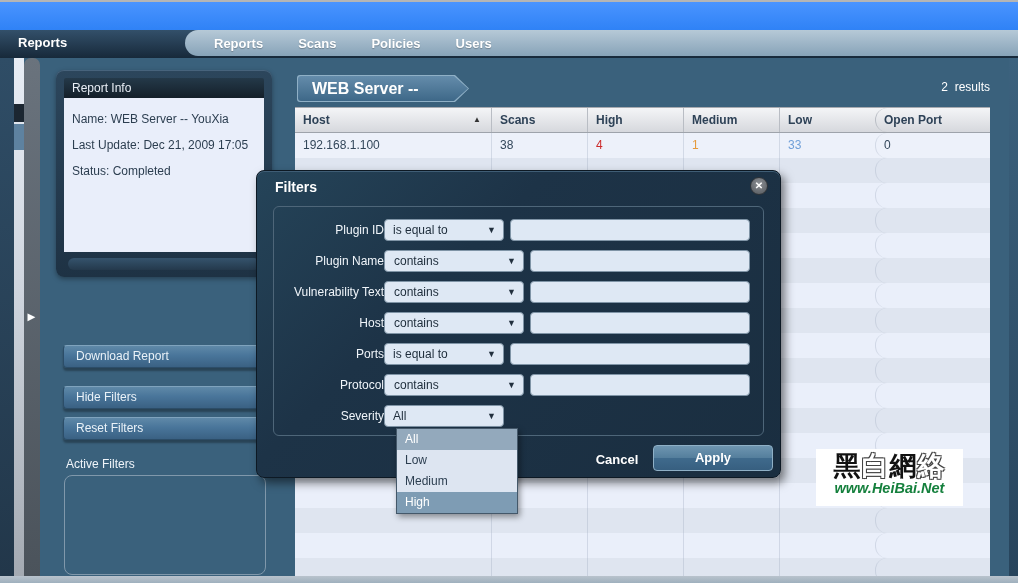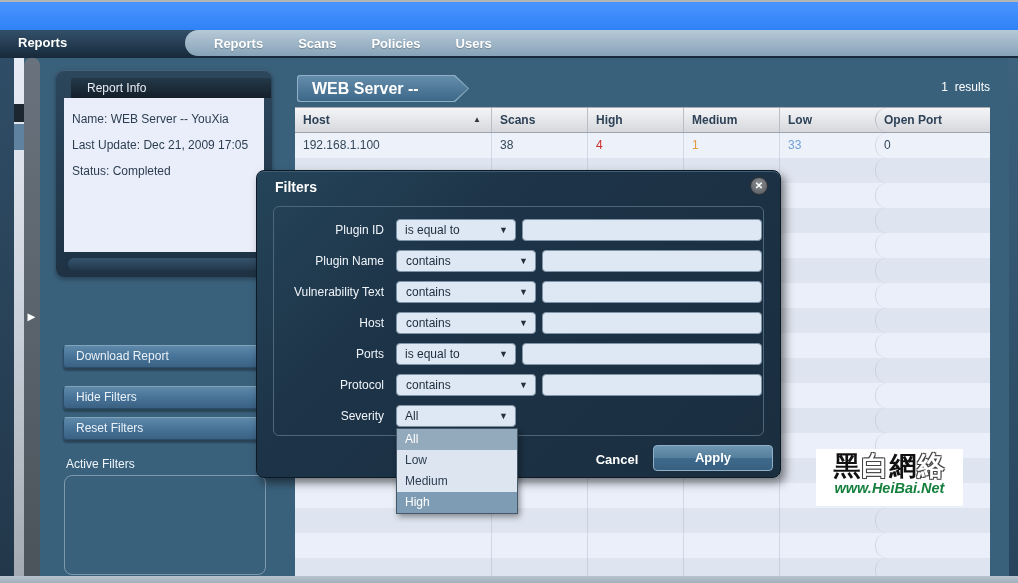--- a/index.html
+++ b/index.html
@@ -35,21 +35,21 @@
     background:linear-gradient(180deg,#3c627e,#27445c); }
   .bottom-strip { position:absolute; left:0; top:576px; width:1018px; height:7px;
     background:linear-gradient(#b9c3cd,#9fb0bd); }
 
   
   .report-panel { position:absolute; left:56px; top:70px; width:216px; height:207px;
     background:linear-gradient(#2c465c,#1e3244); border-radius:8px;
     box-shadow:inset 0 1px 0 #47637c, 0 2px 5px rgba(0,0,0,.35); }
   .report-header { position:absolute; left:8px; top:8px; width:200px; height:20px;
     background:linear-gradient(#243949,#141f29); color:#e8eef5; font-size:12px;
-    line-height:20px; padding-left:16px; border-radius:2px 2px 0 0;margin-left:7px; }
+    line-height:20px; padding-left:8px; border-radius:2px 2px 0 0; }
   .report-body { position:absolute; left:8px; top:28px; width:200px; height:154px;
     background:#e9eefa; color:#2c3e50; font-size:12px; padding:8px 8px; }
   .ri-line { line-height:26px; white-space:nowrap; }
   .report-footer-bar { position:absolute; left:12px; top:188px; width:192px; height:12px;
     background:linear-gradient(#35536c,#24394c); border-radius:6px; }
 
   
   .sb-btn { position:absolute; left:63px; width:202px; height:23px;
     background:linear-gradient(#5f89a8 0%,#49759a 45%,#3a6183 100%);
     border:1px solid #2c4d68; border-top-color:#7fa3bd; border-radius:4px;
@@ -103,21 +103,21 @@
     background:linear-gradient(135deg,#254459 0%,#1d3347 35%,#1a2e40 100%);
     border:1px solid #0d1924; border-radius:8px;
     box-shadow:inset 0 1px 0 #3f5d75, 4px 5px 10px rgba(0,0,0,.5); z-index:10; }
   .dlg-title { position:absolute; left:18px; top:8px; color:#fff; font-weight:bold; font-size:14px; }
   .dlg-close { position:absolute; right:12px; top:6px; width:18px; height:18px; border-radius:50%;
     background:radial-gradient(circle at 50% 35%,#8b8f94,#54585d); border:1px solid #2e3338;
     color:#fff; font-size:10px; font-weight:bold; text-align:center; line-height:16px; cursor:pointer; }
   .fieldset { position:absolute; left:16px; top:35px; width:491px; height:230px;
     border:1px solid #4e6679; border-radius:6px; padding-top:7px; }
   .frow { display:flex; align-items:center; height:31px; }
-  .flabel { width:110px; text-align:right; margin-right:12px; color:#f0f5fa; font-size:12px; white-space:nowrap; }
+  .flabel { width:110px; text-align:right; color:#f0f5fa; font-size:12px; white-space:nowrap; }
   .fsel { height:22px; background:#dee8f4; border:1px solid #7f94a6; border-radius:4px;
     display:flex; align-items:center; justify-content:space-between;
     padding:0 7px 0 9px; color:#1d2c3a; font-size:12px; cursor:pointer; }
   .fsel .arrow { font-size:9px; color:#22303e; }
   .sel-short { width:120px;padding-left:8px; } .sel-long { width:140px; }
   .finp { height:22px; background:#dee8f4; border:1px solid #7f94a6; border-radius:4px;
     margin-left:6px; font-size:12px; padding:0 6px; color:#1d2c3a; }
   .inp-short { width:240px; } .inp-long { width:220px; }
   .dropdown { position:absolute; left:139px; top:257px; width:122px;
     background:#dde5f1; border:1px solid #44586a; box-shadow:2px 3px 6px rgba(0,0,0,.4); z-index:11; }
@@ -173,21 +173,21 @@
       <div class="sb-btn sb0">Download Report</div>
       <div class="sb-btn sb1">Hide Filters</div>
       <div class="sb-btn sb2">Reset Filters</div>
     </div>
   <div class="active-filters-label">Active Filters</div>
   <div class="active-filters-box"></div>
 
   <div class="crumb-outer">
     <div class="crumb-inner">WEB Server -- YouXia</div>
   </div>
-  <div class="results-count">1  results</div>
+  <div class="results-count">2  results</div>
 
   <div class="table">
     <div class="thead">
         <div class="th c0">Host<span class="sort-icon">▲</span></div>
         <div class="th c1">Scans</div>
         <div class="th c2">High</div>
         <div class="th c3">Medium</div>
         <div class="th c4">Low</div>
         <div class="th c5">Open Port</div>
       </div>

